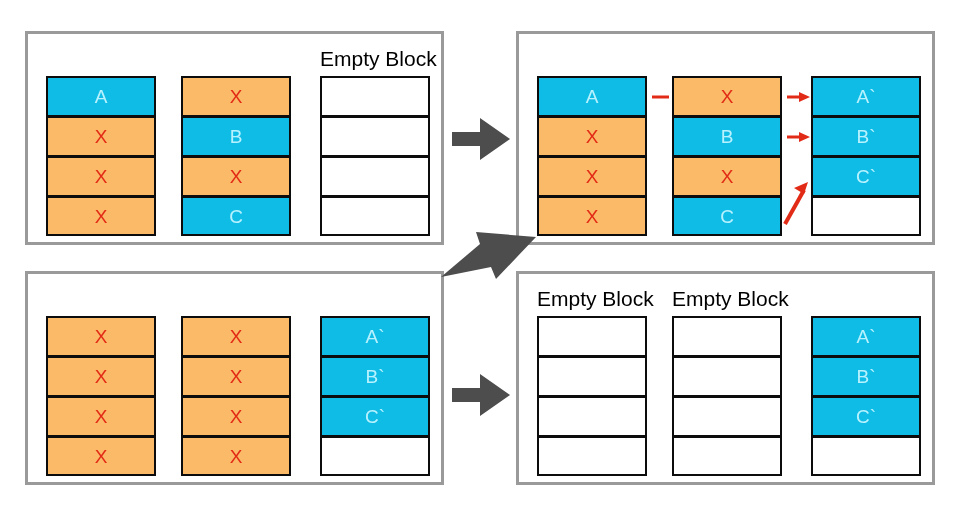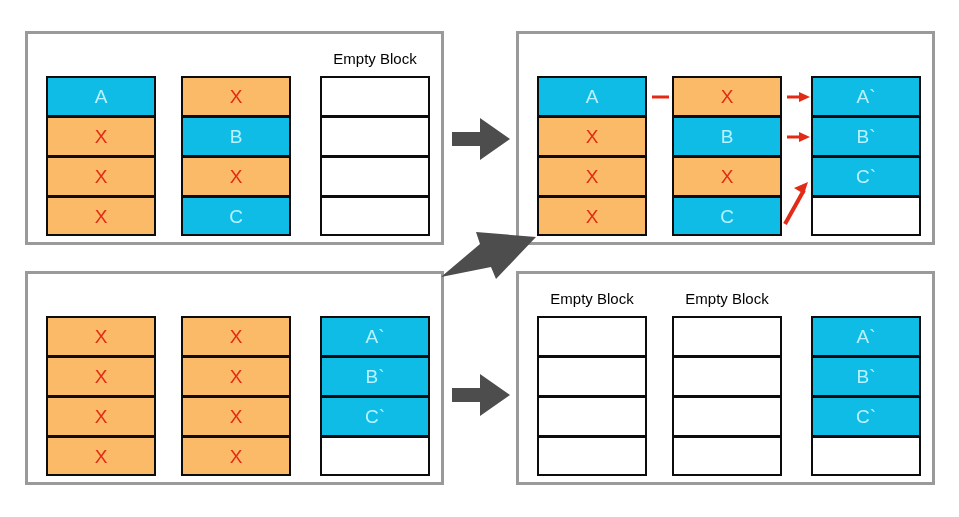--- a/index.html
+++ b/index.html
@@ -39,21 +39,21 @@
     position: absolute;
     width: 110px;
     box-sizing: border-box;
   }
   .stack-label {
     position: absolute;
     top: -26px;
     left: 0;
     width: 110px;
     text-align: center;
-    font-size: 15px;
+    font-size: 21px;
     color: #000000;
     white-space: nowrap;
     line-height: 18px;
   }
   .cell {
     height: 40px;
     border: 2px solid #0c0c0c;
     border-bottom-width: 1px;
     box-sizing: border-box;
     display: flex;

